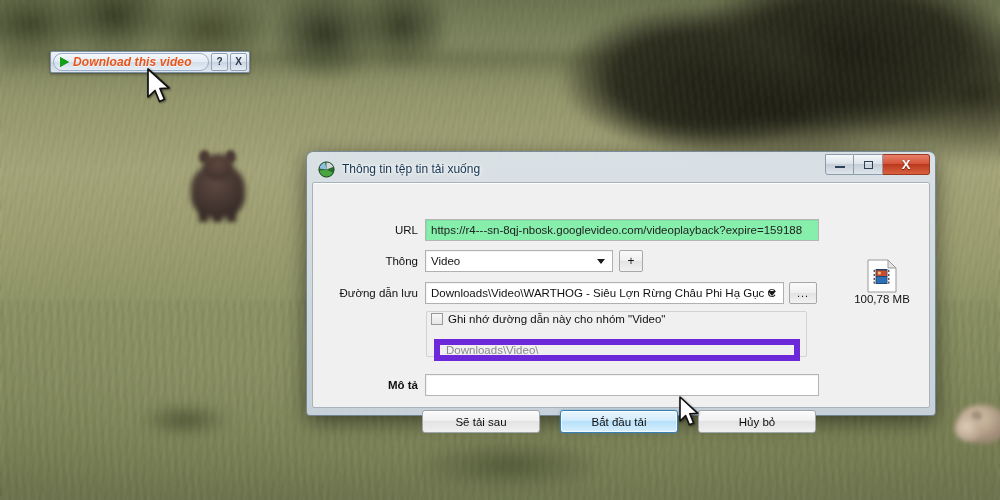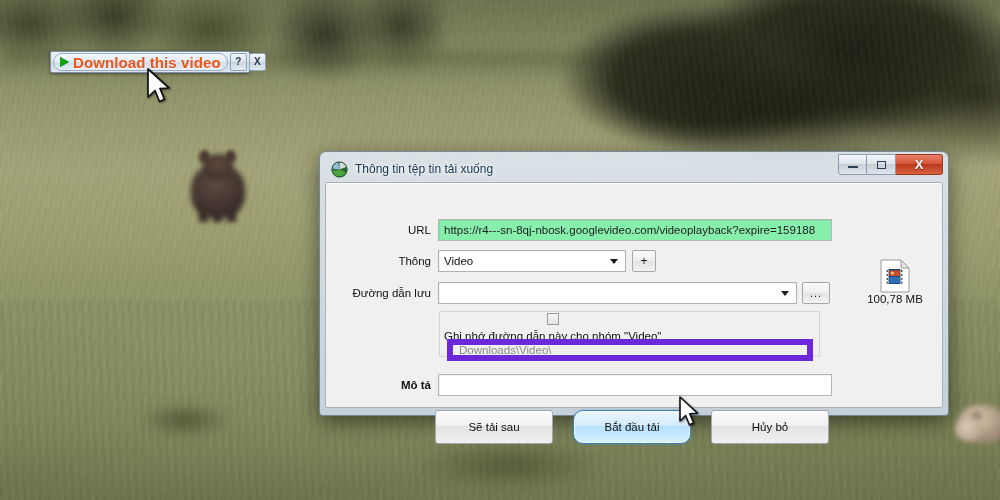--- a/index.html
+++ b/index.html
@@ -128,40 +128,41 @@
     border:1px solid #9bb0c6;border-radius:9px;
     background:linear-gradient(180deg,#f4f8fc 0%,#e3ebf4 50%,#d2dde9 51%,#e6eef6 100%);
     padding:0 6px;box-sizing:border-box;cursor:pointer;
   }
   #dl-btn .play{
     width:0;height:0;border-left:9px solid #16a018;
     border-top:5.5px solid transparent;border-bottom:5.5px solid transparent;
     flex:0 0 auto;filter:drop-shadow(0 0 .5px #0a6b0c);
   }
   #dl-btn .lbl{
-    font-family:"Liberation Sans",sans-serif;font-size:15px;font-weight:bold;
+    font-family:"Liberation Sans",sans-serif;font-size:12px;font-weight:bold;
     color:#e8551a;white-space:nowrap;letter-spacing:.1px;
     text-shadow:0 1px 0 rgba(255,255,255,.7);
+    font-style:italic;
   }
   .mini-btn{
     width:15px;height:16px;margin-left:2px;flex:0 0 auto;
     border:1px solid #8fa3b8;border-radius:2px;
     background:linear-gradient(180deg,#f2f6fa,#dbe3ec 50%,#c9d4e0 51%,#e4ebf3);
     font-size:10px;font-weight:bold;color:#27394f;
     display:flex;align-items:center;justify-content:center;cursor:pointer;
     font-family:"Liberation Sans",sans-serif;line-height:1;
   }
 
   
   .cursor{position:absolute;pointer-events:none;}
   .cursor svg{display:block;filter:drop-shadow(1px 1.5px 1.2px rgba(0,0,0,.5));}
 
   
   #idm-dialog{
-    position:absolute;left:320px;top:152px;width:628px;height:263px;
+    position:absolute;left:307px;top:152px;width:628px;height:263px;
     border-radius:6px 6px 3px 3px;
     background:linear-gradient(180deg, rgba(222,230,238,.92), rgba(205,215,228,.92));
     box-shadow:0 0 0 1px rgba(120,140,160,.85), 0 6px 22px rgba(0,0,0,.55);
     box-sizing:border-box;padding:4px 5px 5px 5px;
   }
   #dlg-titlebar{
     height:26px;display:flex;align-items:center;position:relative;
     padding-left:6px;
   }
   #dlg-icon{width:17px;height:17px;flex:0 0 auto;margin-right:7px;}
@@ -220,21 +221,21 @@
     background:linear-gradient(180deg,#fafafa 0%,#efefef 48%,#e2e2e2 50%,#f2f2f2 100%);
     display:flex;align-items:center;justify-content:center;cursor:pointer;
     font-family:"Liberation Sans",sans-serif;font-size:12px;color:#1a1a1a;
   }
 
   #grpbox{
     position:absolute;left:113px;top:128px;width:381px;height:46px;
     border:1px solid #d2d2d2;border-radius:2px;box-sizing:border-box;
   }
   #chk-row{position:absolute;left:118px;top:130px;display:flex;align-items:center;gap:5px;
-    background:#f0f0f0;padding:0 4px 0 0;flex-direction:column;}
+    background:#f0f0f0;padding:0 4px 0 0;}
   .checkbox{
     width:12px;height:12px;border:1px solid #9a9a9a;box-sizing:border-box;
     background:linear-gradient(180deg,#f7f7f7,#e6e6e6);cursor:pointer;
   }
   #chk-label{font-family:"Liberation Sans",sans-serif;font-size:11.5px;color:#111;white-space:nowrap;}
 
   #path-preview{
     position:absolute;left:121px;top:156px;width:366px;height:22px;
     background:#f0f0f0;border:6px solid #6d28d9;box-sizing:border-box;
     font-family:"Liberation Sans",sans-serif;font-size:11.5px;color:#8a8a8a;
@@ -244,28 +245,28 @@
   
   #file-info{position:absolute;left:521px;top:76px;width:96px;text-align:center;}
   #file-icon{margin:0 auto;display:block;}
   #file-size{
     font-family:"Liberation Sans",sans-serif;font-size:11.5px;color:#111;
     white-space:nowrap;
   }
 
   
   .abtn{
-    position:absolute;height:34px;border:1px solid #a0a7ad;border-radius:3px;box-sizing:border-box;
+    position:absolute;height:23px;border:1px solid #a0a7ad;border-radius:3px;box-sizing:border-box;
     background:linear-gradient(180deg,#fbfbfb 0%,#f1f1f1 45%,#e3e3e3 48%,#f0f0f0 100%);
     font-family:"Liberation Sans",sans-serif;font-size:11.5px;color:#0d0d0d;
     display:flex;align-items:center;justify-content:center;cursor:pointer;
     box-shadow:0 1px 0 rgba(255,255,255,.6) inset;white-space:nowrap;
   }
   .abtn.primary{
-    border:1px solid #3c7fb1;border-radius:10px;
+    border:1px solid #3c7fb1;border-radius:3px;
     background:linear-gradient(180deg,#eaf6fd 0%,#d3ecfb 45%,#b6e0fb 48%,#d8f0fd 100%);
     box-shadow:0 0 0 1px rgba(255,255,255,.65) inset, 0 0 3px rgba(60,127,177,.5);
   }
 </style>
 </head>
 <body>
 
 <div id="video-bg">
   <div class="bg-base"></div>
   <div class="horizon"></div>
@@ -345,20 +346,21 @@
 
     <div class="flabel" style="left:10px;top:72px;width:95px;position:absolute;">Thông</div>
     <div class="combo" style="position:absolute;left:112px;top:67px;width:188px;height:22px;">
       <span>Video</span>
       <span class="arw"></span>
     </div>
     <div class="sqbtn" style="position:absolute;left:306px;top:67px;width:24px;height:22px;">+</div>
 
     <div class="flabel" style="left:4px;top:104px;width:101px;position:absolute;">Đường dẫn lưu</div>
     <div class="combo" style="position:absolute;left:112px;top:99px;width:359px;height:22px;">
+      <span>Downloads\Video\WARTHOG - Siêu Lợn Rừng Châu Phi Hạ Gục C</span>
       <span class="arw"></span>
     </div>
     <div class="sqbtn" style="position:absolute;left:476px;top:99px;width:28px;height:22px;font-size:11px;letter-spacing:1px;">...</div>
 
     <div id="grpbox"></div>
     <div id="chk-row">
       <span class="checkbox"></span>
       <span id="chk-label">Ghi nhớ đường dẫn này cho nhóm "Video"</span>
     </div>
     <div id="path-preview">Downloads\Video\</div>

